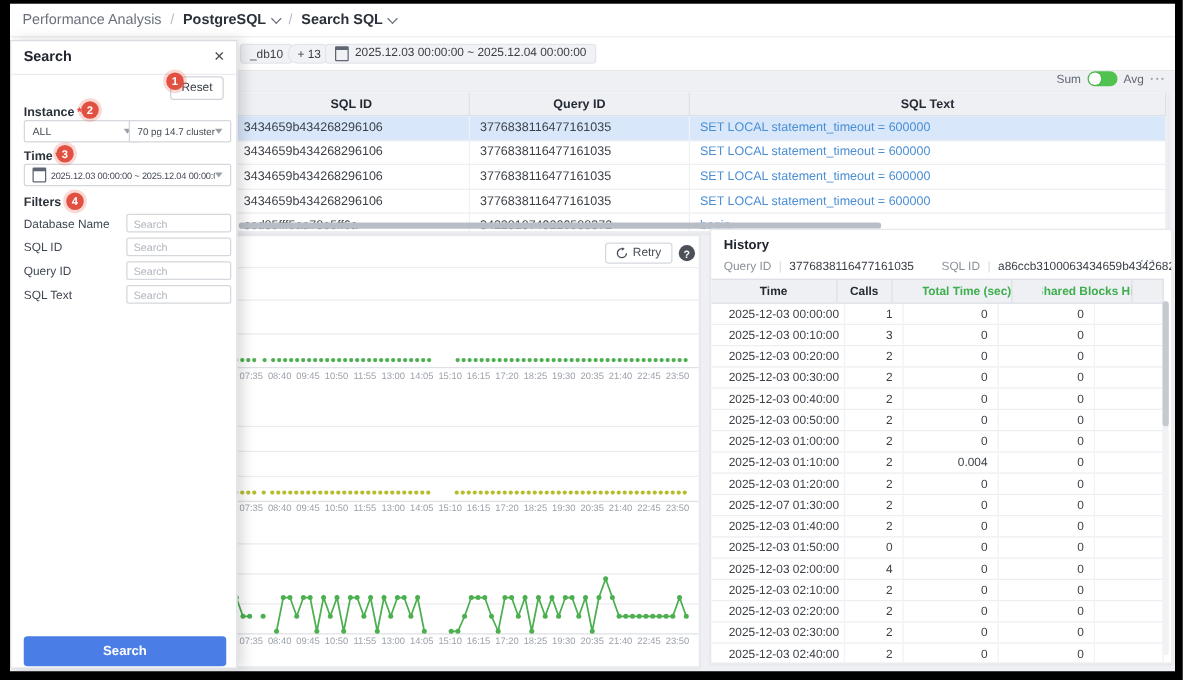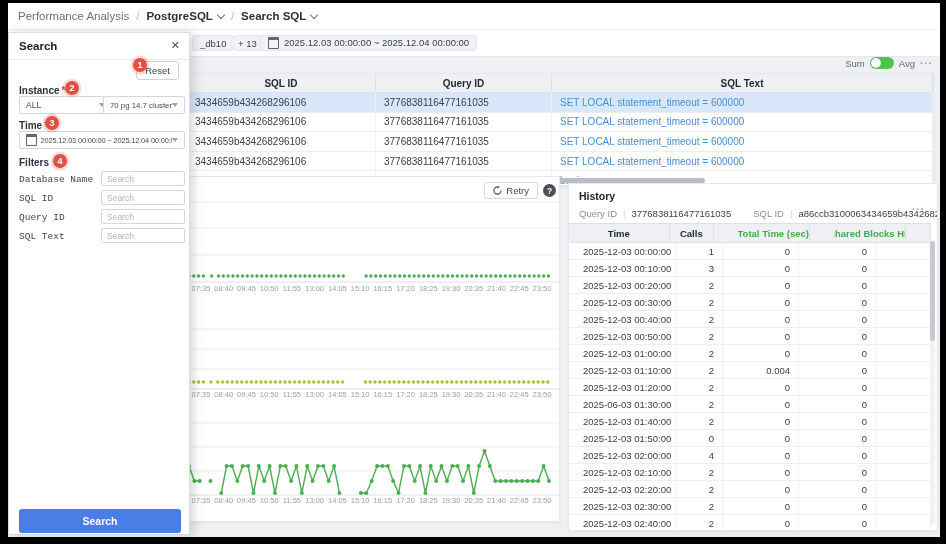--- a/index.html
+++ b/index.html
@@ -30,21 +30,21 @@
   .sql-head{display:flex;height:18px;background:#eef0f4;border-bottom:1px solid #dde0e6;font-size:10px;font-weight:bold;color:#242a33;}
   .sql-head .hc{display:flex;align-items:center;justify-content:center;box-sizing:border-box;border-right:1px solid #dde0e6;}
   .sql-row{display:flex;height:18.6px;border-bottom:1px solid #eceef2;font-size:10px;color:#3c4147;}
   .sql-row.hl{background:#d9e7fb;}
   .sql-row .cell{display:flex;align-items:center;padding-left:8px;box-sizing:border-box;border-right:1px solid #eff1f4;
     white-space:nowrap;overflow:hidden;}
   .c0{width:189px;}.c1{width:176px;}.c2{flex:1;}
   .sql-row .c2{color:#4a8ed3;}
   .hscroll{position:absolute;left:4px;bottom:2px;width:514px;height:5px;border-radius:3px;background:#b9bdc5;}
   
-  .charts-card{left:178px;top:173px;width:374px;height:346px;text-align:center;}
+  .charts-card{left:178px;top:185px;width:374px;height:346px;text-align:center;}
   .retry-btn{position:absolute;top:5px;right:21px;height:17px;display:flex;align-items:center;gap:4px;background:#fff;
     border:1px solid #d4d8de;border-radius:3px;font-size:9.5px;color:#454b54;padding:0 8px;box-sizing:border-box;}
   .help-dot{position:absolute;top:7px;right:3px;width:13px;height:13px;border-radius:50%;background:#4c5159;color:#fff;
     font-size:8.5px;font-weight:bold;display:flex;align-items:center;justify-content:center;}
   
   .hist-card{left:560px;top:180px;width:370px;height:348px;overflow:hidden;}
   .hist-title{position:absolute;left:10px;top:6px;font-size:10.5px;font-weight:bold;color:#20252d;}
   .hist-ids{position:absolute;left:10px;top:24px;font-size:9.5px;color:#8a9099;display:flex;gap:6px;align-items:center;white-space:nowrap;}
   .hist-ids .val{color:#3a3f47;}
   .hist-ids .bar{color:#d4d7dc;}
@@ -74,21 +74,21 @@
   .reset-btn{position:absolute;right:10px;top:28px;height:17px;background:#fff;border:1px solid #cfd3d9;border-radius:3px;
     font-size:9.5px;color:#3c4147;padding:0 8px;display:flex;align-items:center;}
   .ov-label{position:absolute;left:10px;font-size:10px;font-weight:bold;color:#2b313b;}
   .req{color:#e0484b;margin-left:2px;}
   .sel{position:absolute;height:18px;border:1px solid #d4d7dc;border-radius:2px;background:#fff;display:flex;align-items:center;
     font-size:8.5px;color:#454b54;padding:0 6px;box-sizing:border-box;white-space:nowrap;overflow:hidden;}
   .sel .caret{margin-left:auto;width:0;height:0;border-left:3.5px solid transparent;border-right:3.5px solid transparent;
     border-top:4px solid #9aa0a8;flex:none;}
   .sel .txt{overflow:hidden;white-space:nowrap;}
   .date-sel .txt{font-size:7.4px;letter-spacing:-0.15px;margin-left:4px;}
-  .f-label{position:absolute;left:10px;font-size:9.5px;color:#3f4752;font-family:Liberation Mono, monospace;}
+  .f-label{position:absolute;left:10px;font-size:9.5px;color:#3f4752;}
   .f-input{position:absolute;left:92px;width:84px;height:15px;border:1px solid #d4d7dc;border-radius:2px;font-size:8.5px;
     color:#454b54;padding:0 5px;box-sizing:border-box;outline:none;font-family:"Liberation Sans",sans-serif;}
   .f-input::placeholder{color:#b0b5bd;}
   .search-btn{position:absolute;left:10px;top:476px;width:162px;height:24px;background:#4a7de5;border:none;border-radius:3px;
     color:#fff;font-size:10.5px;font-weight:bold;font-family:"Liberation Sans",sans-serif;}
   svg text{font-family:"Liberation Sans",sans-serif;}
 </style>
 </head>
 <body>
 
@@ -517,21 +517,21 @@
             <div class="hc w4"></div>
           </div>
           <div class="h-row">
             <div class="hc w0">2025-12-03 01:20:00</div>
             <div class="hc w1">2</div>
             <div class="hc w2">0</div>
             <div class="hc w3">0</div>
             <div class="hc w4"></div>
           </div>
           <div class="h-row">
-            <div class="hc w0">2025-06-03 01:30:00</div>
+            <div class="hc w0">2025-12-07 01:30:00</div>
             <div class="hc w1">2</div>
             <div class="hc w2">0</div>
             <div class="hc w3">0</div>
             <div class="hc w4"></div>
           </div>
           <div class="h-row">
             <div class="hc w0">2025-12-03 01:40:00</div>
             <div class="hc w1">2</div>
             <div class="hc w2">0</div>
             <div class="hc w3">0</div>

